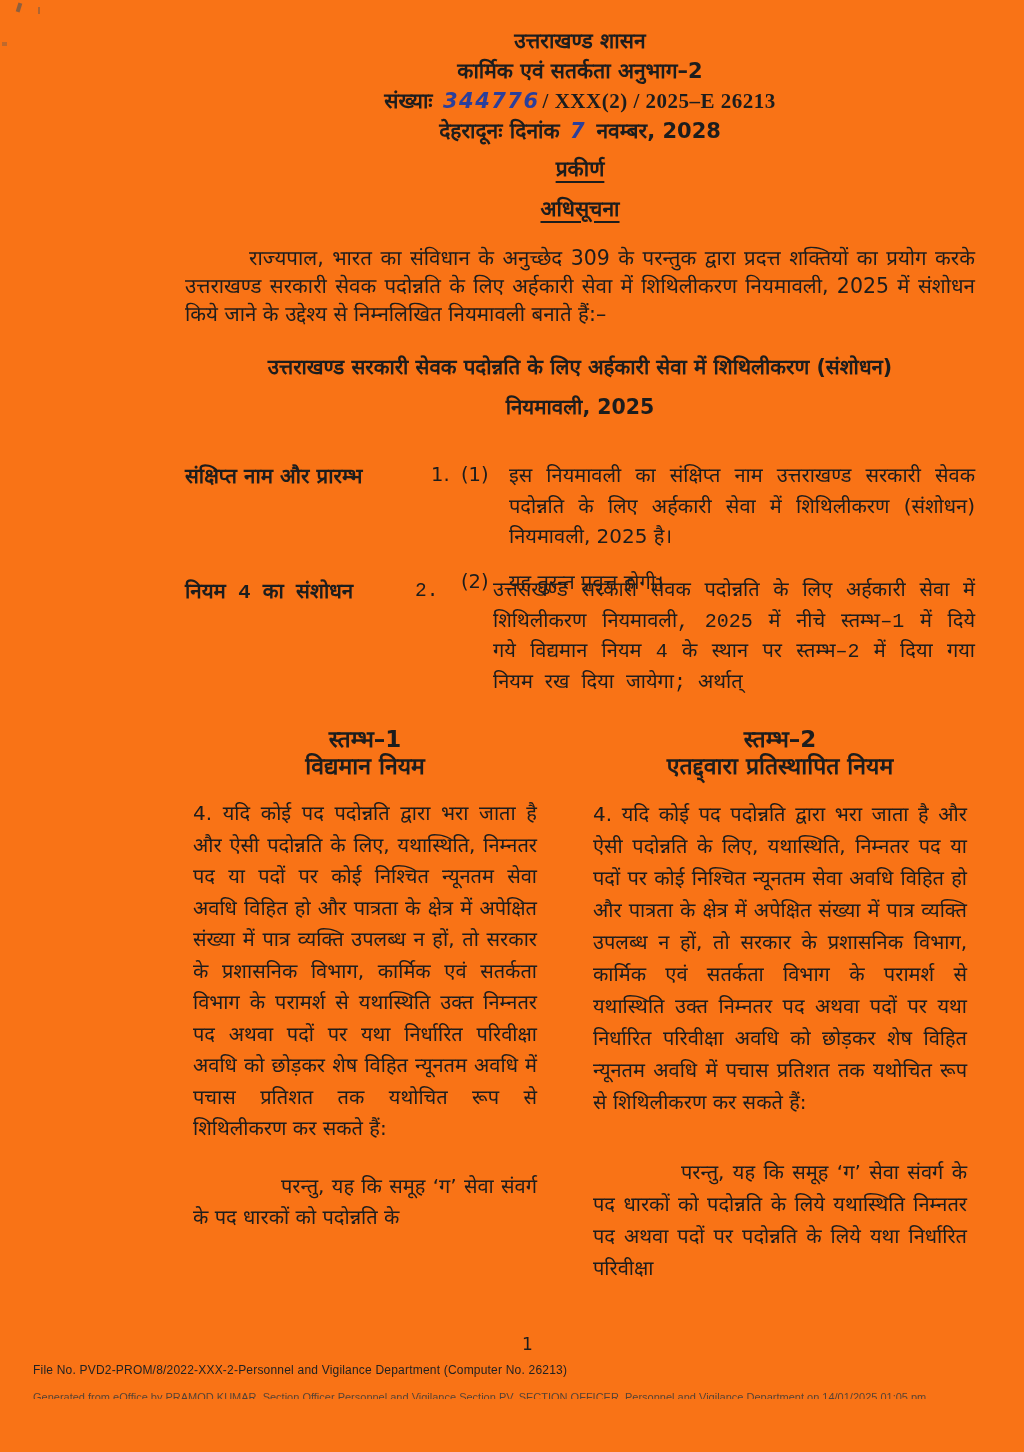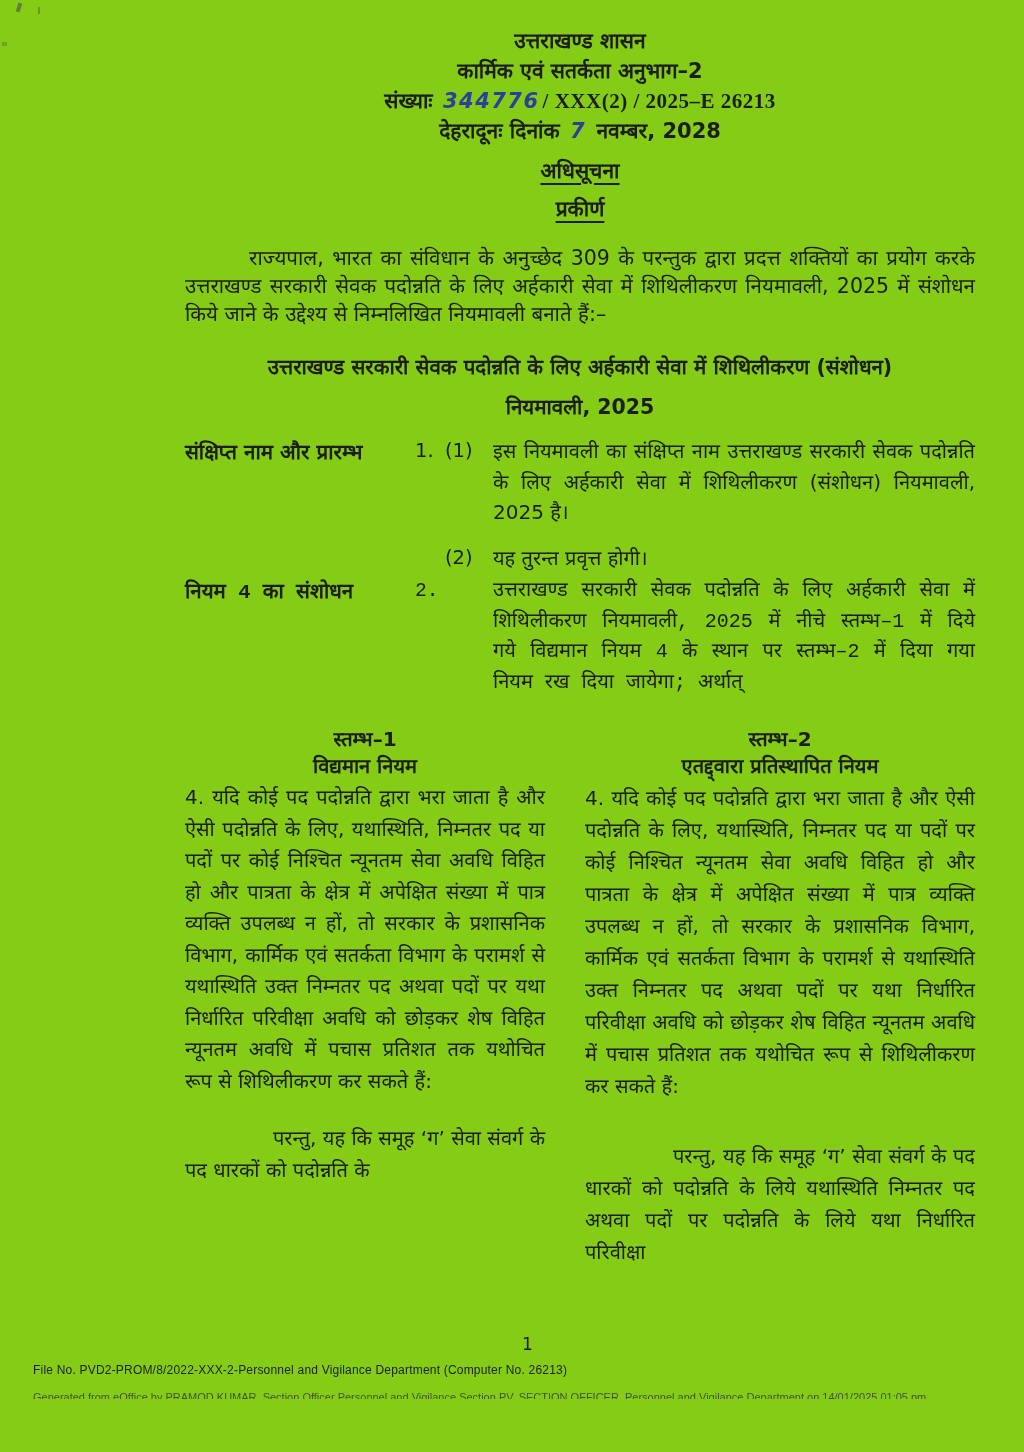--- a/index.html
+++ b/index.html
@@ -1,18 +1,18 @@
 <!DOCTYPE html>
 <html><head>
 <meta charset="utf-8">
 <style>
   html,body { margin:0; padding:0; background:#e9e9e9; }
   .page {
     position:relative; width:1024px; height:1452px; margin:0 auto;
-    background:#84cc16; color:#1d1d1d; overflow:hidden;
+    background:#f97316; color:#1d1d1d; overflow:hidden;
     font-family:"DejaVu Sans","Liberation Sans",sans-serif;
   }
   .bold { font-weight:700; }
 
   
   .scan-mark { position:absolute; background:#555; opacity:.65; }
   .mark-a { left:17px; top:3px;  width:4px; height:9px; transform:rotate(18deg); }
   .mark-b { left:38px; top:7px;  width:2px; height:7px; opacity:.45; }
   .mark-c { left:2px;  top:42px; width:5px; height:4px; opacity:.35; }
 
@@ -32,32 +32,32 @@
     font-size:20.5px; line-height:28px; text-align:justify; text-indent:64px; }
 
   
   .rule-title { position:absolute; left:185px; width:790px; text-align:center; font-size:20.5px; }
   .t1 { top:352px; }
   .t2 { top:392px; }
 
   
   .section { position:absolute; left:185px; width:790px;
     display:grid; grid-template-columns:230px 1fr; }
-  .sec1 { top:436px; }
+  .sec1 { top:460px;gap:16px; }
   .sec2 { top:576px;font-family:Liberation Mono, monospace; }
   .sec-label { font-size:20.5px; line-height:33px; width:185px; text-align:justify; }
   .clause { display:grid; grid-template-columns:30px 48px 1fr; margin-bottom:15px; }
   .cnum, .cmark { font-size:19.5px; line-height:30px; }
   .ctext { font-size:20px; line-height:30.5px; text-align:justify; }
 
   
   .cols { position:absolute; left:185px; top:726px; width:790px;
     display:grid; grid-template-columns:360px 390px; column-gap:40px; }
-  .col-head { text-align:center; font-size:20px; line-height:27px; margin-bottom:2px; }
-  .col-text { margin:0; font-size:20px; line-height:31.5px; text-align:justify; }
+  .col-head { text-align:center; font-size:23px; line-height:27px; margin-bottom:18px; }
+  .col-text { margin:8px; font-size:20px; line-height:31.5px; text-align:justify; }
   .col2 .col-text { line-height:32px; }
   .proviso { text-indent:88px; margin-top:26px; }
   .col2 .proviso { margin-top:38px; }
 
   .page-number { position:absolute; left:522px; top:1334px; font-size:17px; }
 
   
   .f1 { position:absolute; left:33px; top:1363px; font-size:12px; color:#222;
     font-family:"Liberation Sans",sans-serif; letter-spacing:.2px; white-space:nowrap; }
   .f2-clip { position:absolute; left:33px; top:1391px; width:965px; height:8px;
@@ -71,22 +71,22 @@
 
   <div class="scan-mark mark-a"></div>
   <div class="scan-mark mark-b"></div>
   <div class="scan-mark mark-c"></div>
 
   <header class="doc-header">
     <div class="h-line bold">उत्तराखण्ड शासन</div>
     <div class="h-line bold">कार्मिक एवं सतर्कता अनुभाग–2</div>
     <div class="h-line bold"><span>संख्याः</span> <span class="handwritten">344776</span><span class="latin">/ XXX(2) / 2025–E 26213</span></div>
     <div class="h-line bold"><span>देहरादूनः दिनांक</span> <span class="handwritten">7</span> <span>नवम्बर, 2028</span></div>
+    <div class="h-line bold underlined misc">प्रकीर्ण</div>
     <div class="h-line bold underlined notif">अधिसूचना</div>
-    <div class="h-line bold underlined misc">प्रकीर्ण</div>
   </header>
 
   <p class="preamble">राज्यपाल, भारत का संविधान के अनुच्छेद 309 के परन्तुक द्वारा प्रदत्त शक्तियों का प्रयोग करके उत्तराखण्ड सरकारी सेवक पदोन्नति के लिए अर्हकारी सेवा में शिथिलीकरण नियमावली, 2025 में संशोधन किये जाने के उद्देश्य से निम्नलिखित नियमावली बनाते हैं:–</p>
 
   <div class="rule-title bold t1">उत्तराखण्ड सरकारी सेवक पदोन्नति के लिए अर्हकारी सेवा में शिथिलीकरण (संशोधन)</div>
   <div class="rule-title bold t2">नियमावली, 2025</div>
 
   <div class="section sec1">
     <div class="sec-label bold">संक्षिप्त नाम और प्रारम्भ</div>
     <div class="sec-body">

